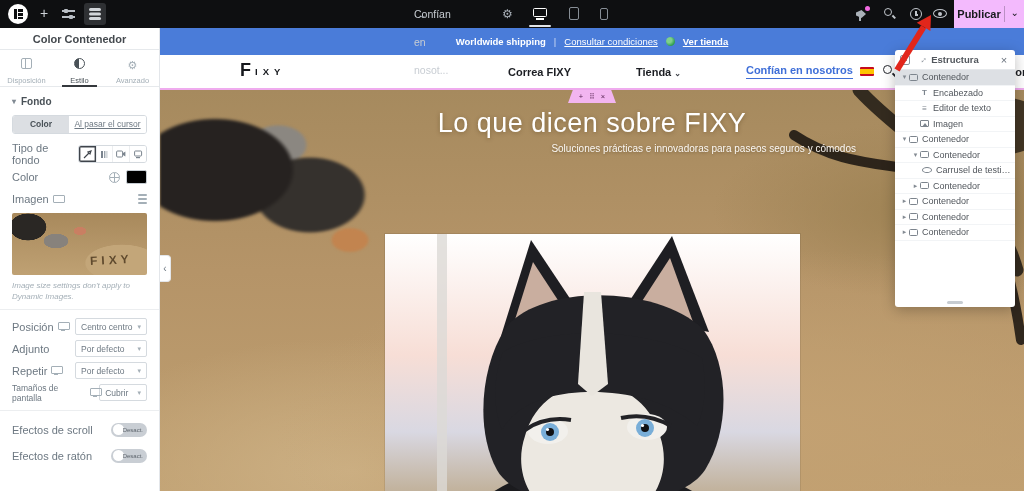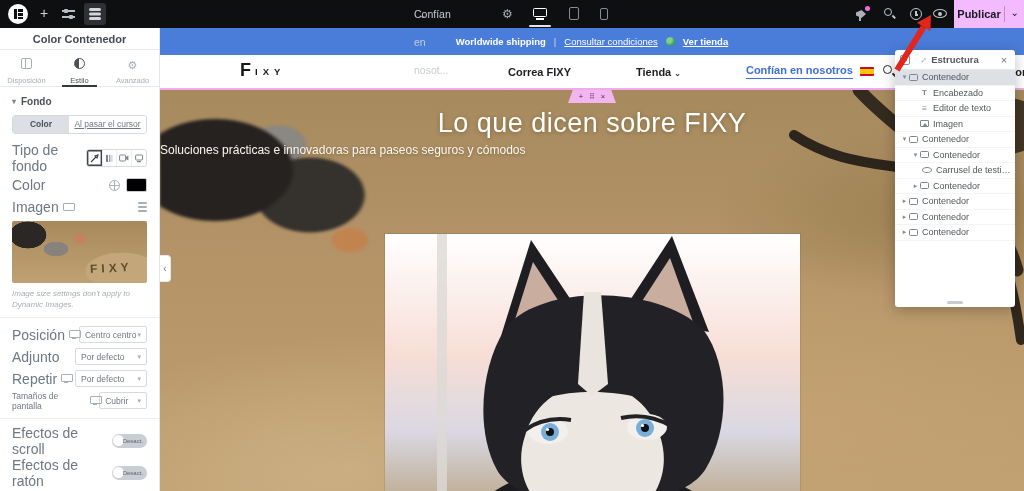--- a/index.html
+++ b/index.html
@@ -64,21 +64,21 @@
   .ic-layout::after { content:""; position:absolute; left:2.5px; top:0; width:1.3px; height:8.5px; background:#a4afb7; }
   .ic-style { display:inline-block; width:11px; height:11px; border:1.3px solid #495157; border-radius:50%; background:linear-gradient(90deg,#495157 50%,transparent 50%); }
   .ic-gear { font-size:11px; color:#a4afb7; line-height:11px; }
   .sect { display:flex; align-items:center; gap:5px; padding:9px 12px 6px; font-size:10px; font-weight:700; color:#495157; cursor:pointer; }
   .sect .car { font-size:8px; color:#818a93; }
   .seg { display:flex; margin:2px 12px 8px; height:19px; border:1px solid #d5dadf; border-radius:3px; overflow:hidden; }
   .seg > div { flex:1; font-size:8.5px; line-height:17px; text-align:center; cursor:pointer; }
   .seg .on { background:#dcdfe3; color:#495157; font-weight:700; flex:0 0 56px; }
   .seg .off { background:#fff; color:#6d7882;text-decoration:underline; }
   .frow { display:flex; align-items:center; justify-content:space-between; margin:0 12px; min-height:22px; }
-  .flab { font-size:14px; color:#6d7882; display:flex; align-items:center; gap:4px; }
+  .flab { font-size:11px; color:#6d7882; display:flex; align-items:center; gap:4px; }
   .mini-mon { display:inline-block; position:relative; width:10px; height:9px; }
   .mini-mon::before { content:""; position:absolute; left:0; top:0; width:10px; height:6px; border:1px solid #a4afb7; border-radius:1px; }
   .mini-mon::after { content:""; position:absolute; left:3px; top:7.5px; width:4px; height:1px; background:#a4afb7; }
   .btgroup { display:flex; border:1px solid #d5dadf; border-radius:3px; overflow:hidden; }
   .btg { width:17px; height:16px; display:flex; align-items:center; justify-content:center; background:#fff; cursor:pointer; border-left:1px solid #eceef0; }
   .btg:first-child { border-left:none; }
   .btg.on { background:#fff; box-shadow:inset 0 0 0 1.4px #3f444b; }
   .btg svg { display:block; }
   .globe { display:inline-block; position:relative; width:11px; height:11px; border:1px solid #a4afb7; border-radius:50%; }
   .globe::before { content:""; position:absolute; left:0; top:4.5px; width:9px; height:1px; background:#a4afb7; }
@@ -127,21 +127,21 @@
 
   .hero { position:absolute; left:0; top:60px; width:864px; height:403px; border-top:2px solid #efabee;
     background:
       radial-gradient(700px 260px at 70% 85%, #c3a172 0, rgba(195,161,114,0) 70%),
       radial-gradient(420px 190px at 22% 95%, #ccb084 0, rgba(204,176,132,0) 70%),
       radial-gradient(300px 120px at 90% 30%, #9c8152 0, rgba(156,129,82,0) 75%),
       linear-gradient(180deg,#a68a5e 0%,#b59468 45%,#bf9f70 100%); }
   .handle-pill { position:absolute; left:50%; top:0; transform:translateX(-50%); width:48px; height:13px; background:#f2b5f0; clip-path:polygon(10% 0,90% 0,100% 100%,0 100%); display:flex; align-items:center; justify-content:center; gap:6px; font-size:7.5px; color:#53214f; z-index:5; cursor:pointer; }
   .handle-pill span { cursor:pointer; line-height:13px; }
   .hero-title { position:absolute; left:0; top:18px; width:864px; text-align:center; color:#fff; font-size:27px; font-weight:500; letter-spacing:.5px; text-shadow:0 1px 4px rgba(60,40,10,.35); z-index:3; }
-  .hero-sub { position:absolute; left:0; top:53px; width:696px; text-align:left; color:#fbf8f4; font-size:12px; font-weight:500; text-shadow:0 1px 3px rgba(60,40,10,.4); z-index:3; }
+  .hero-sub { position:absolute; left:0; top:53px; width:696px; text-align:right; color:#fbf8f4; font-size:10px; font-weight:500; text-shadow:0 1px 3px rgba(60,40,10,.4); z-index:3; }
   .dog-left { position:absolute; left:0; top:0; width:240px; height:210px; z-index:1;
     background:
       radial-gradient(130px 85px at 55px 80px, #262220 0 58%, rgba(38,34,32,0) 62%),
       radial-gradient(95px 65px at 150px 105px, #35312d 0 55%, rgba(53,49,45,0) 60%),
       radial-gradient(55px 38px at 118px 55px, #8b8781 0 48%, rgba(139,135,129,0) 55%),
       radial-gradient(34px 22px at 190px 150px, #c2844f 0 50%, rgba(194,132,79,0) 58%);
     filter:blur(1px); }
   .leash-right { position:absolute; right:0; top:0; width:235px; height:290px; z-index:1; }
   .husky { position:absolute; left:225px; top:144px; width:415px; height:319px; z-index:2; box-shadow:0 0 0 1px rgba(0,0,0,.08); }
 

